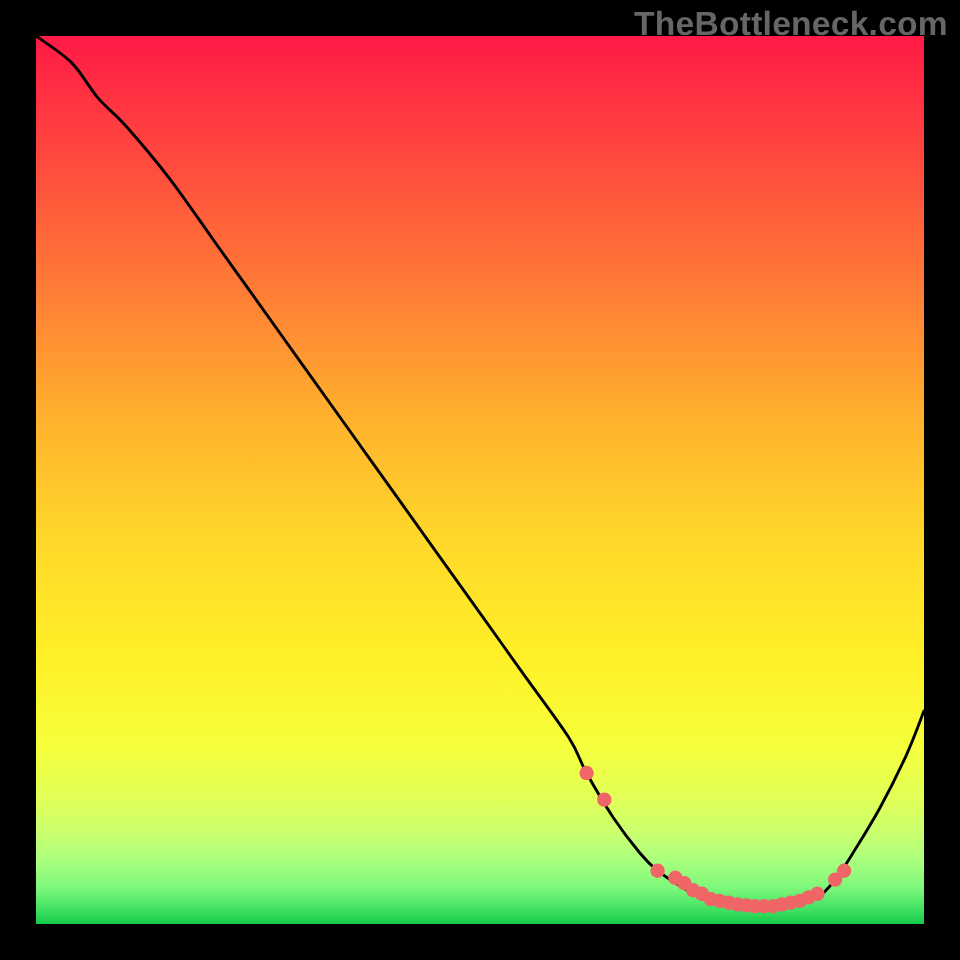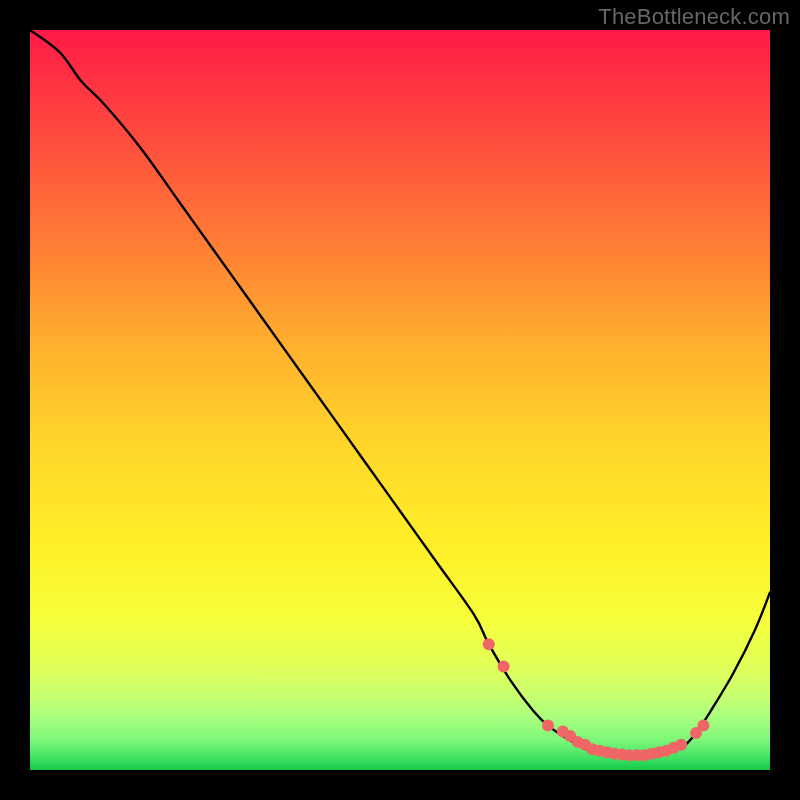--- a/index.html
+++ b/index.html
@@ -9,22 +9,22 @@
     width: 800px;
     height: 800px;
     background: #000;
   }
   .watermark {
     position: absolute;
     top: 4px;
     right: 10px;
     color: #666;
     font-family: Arial, Helvetica, sans-serif;
-    font-size: 22px;
-    font-weight: 400;
+    font-size: 28px;
+    font-weight: 700;
     letter-spacing: 0.2px;
     z-index: 3;
   }
   .plot {
     position: absolute;
     left: 30px;
     top: 30px;
     width: 740px;
     height: 740px;
   }

